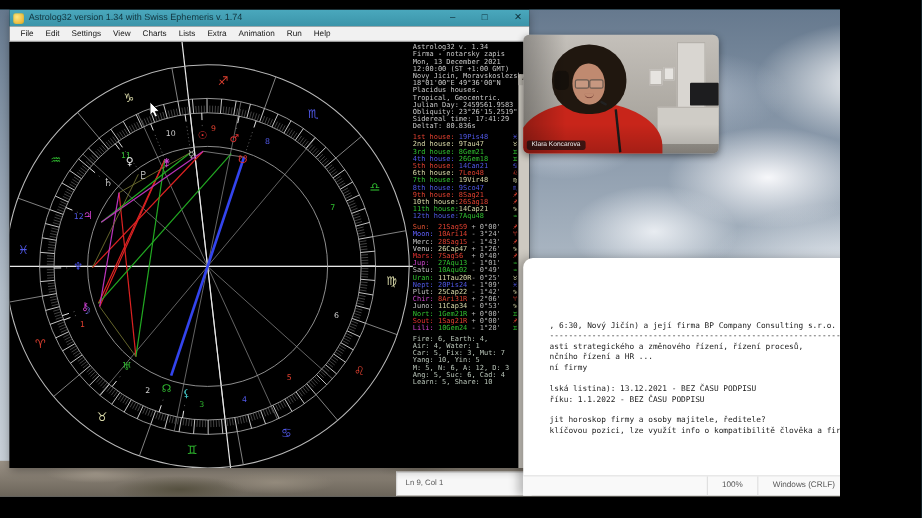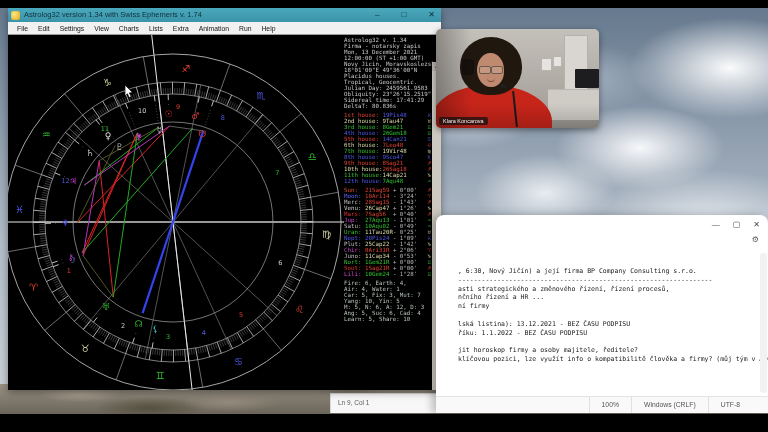--- a/index.html
+++ b/index.html
@@ -1,16 +1,16 @@
 <!DOCTYPE html>
 <html><head>
 <meta charset="utf-8">
 <style>
   html,body{margin:0;padding:0;background:#000;}
-  #stage{position:relative;width:768px;height:432px;overflow:hidden;background:#7dd3fc;
+  #stage{position:relative;width:700px;height:432px;overflow:hidden;background:#7dd3fc;
          font-family:"Liberation Sans",sans-serif;}
   .abs{position:absolute;}
   
   #sky{left:0;top:8px;width:768px;height:406px;z-index:0;
     background:
       radial-gradient(140px 70px at 730px 60px, rgba(255,255,255,.97), rgba(255,255,255,0) 72%),
       radial-gradient(120px 60px at 640px 140px, rgba(252,252,254,.95), rgba(255,255,255,0) 70%),
       radial-gradient(100px 55px at 545px 185px, rgba(240,243,247,.9), rgba(255,255,255,0) 70%),
       radial-gradient(160px 75px at 705px 215px, rgba(235,239,244,.85), rgba(255,255,255,0) 72%),
       radial-gradient(90px 45px at 470px 110px, rgba(215,222,232,.7), rgba(255,255,255,0) 70%),

